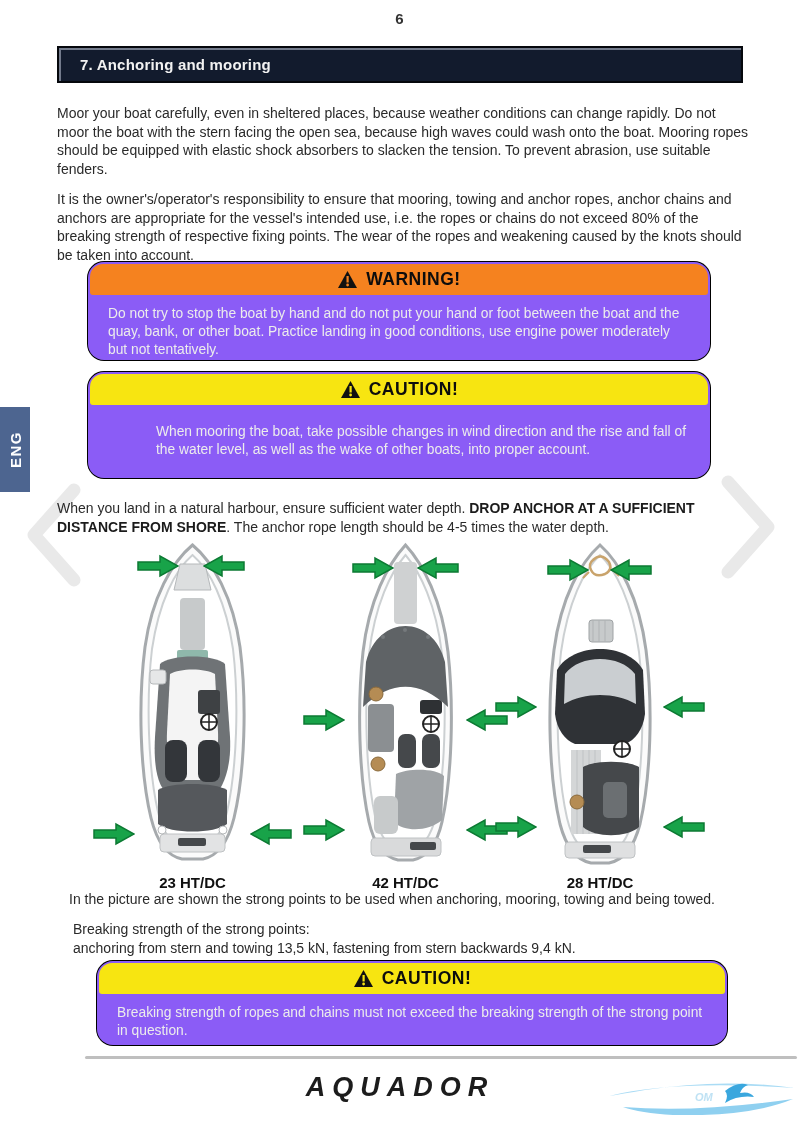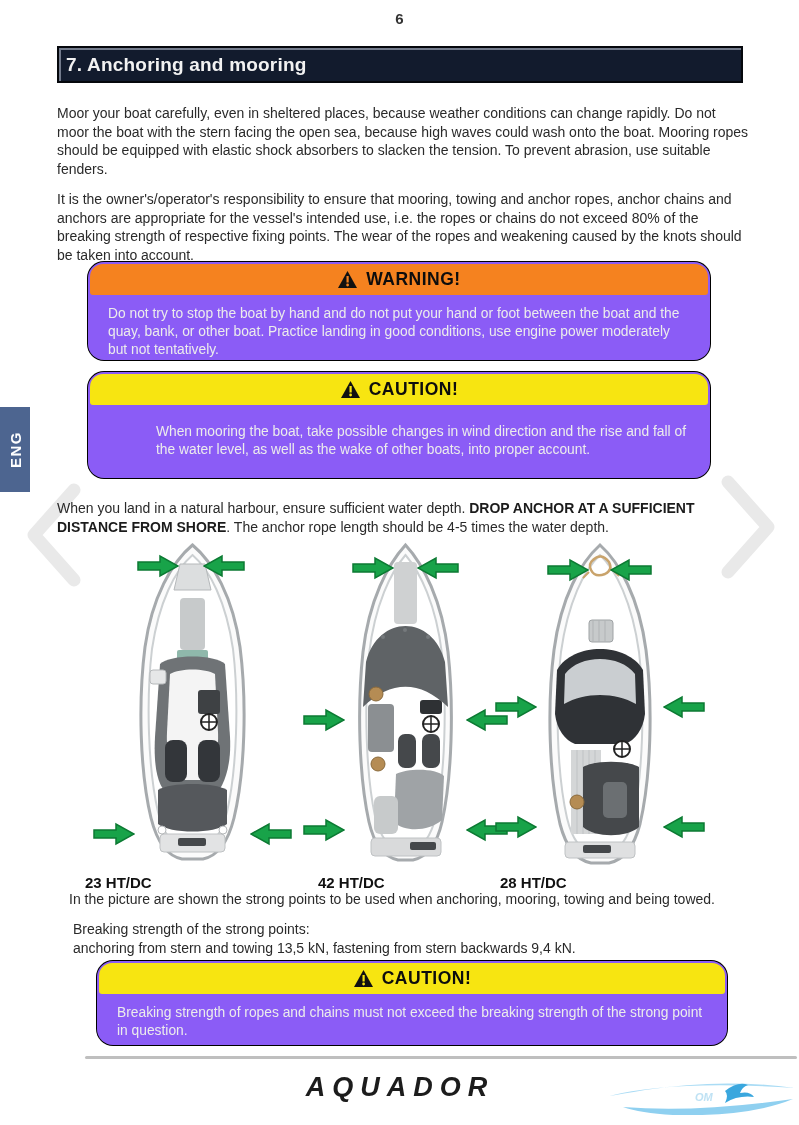--- a/index.html
+++ b/index.html
@@ -10,21 +10,21 @@
   }
   .abs{position:absolute;}
   
   .page-number{top:10px;left:0;width:799px;text-align:center;font-size:15px;font-weight:bold;color:#333;}
   .section-header{
     left:57px;top:46px;width:682px;height:33px;
     background:#121b2d;border:2px solid #05070c;
     box-shadow:inset 2px 2px 0 rgba(195,202,218,.55);
     display:flex;align-items:center;
   }
-  .section-header span{color:#f2f2f2;font-size:19px;font-weight:bold;padding-left:7px;letter-spacing:.2px;}
+  .section-header span{color:#f2f2f2;font-size:15px;font-weight:bold;padding-left:21px;letter-spacing:.2px;}
   
   .para{margin:0;font-size:14px;line-height:18.5px;color:#2a2a2a;}
   .p1{left:57px;top:104px;width:692px;}
   .p2{left:57px;top:190px;width:692px;}
   .p3{left:57px;top:499px;width:706px;}
   .p3 strong{font-weight:bold;color:#1b1b1b;}
   .caption{left:69px;top:890px;width:720px;}
   .breaking{left:57px;top:920px;width:700px;margin-left:16px;}
   
   .alert{background:#8b5cf6;border-radius:16px;overflow:hidden;box-shadow:0 0 0 1px #000;}
@@ -55,21 +55,21 @@
   .boats{left:0;top:542px;width:799px;height:360px;}
   .boat-fig{position:absolute;top:0;margin:0;}
   .fig1{left:85px;width:215px;height:355px;}
   .fig2{left:318px;width:175px;height:355px;}
   .fig3{left:500px;width:200px;height:355px;}
   .hull{position:absolute;top:0;}
   .fig1 .hull{left:35px;}
   .fig2 .hull{left:20px;}
   .fig3 .hull{left:25px;}
   .arr{position:absolute;width:42px;height:24px;}
-  .boat-label{position:absolute;top:332px;left:0;width:100%;
+  .boat-label{position:absolute;top:332px;left:0;width:100%;text-align:center;
     font-size:15px;font-weight:bold;color:#111;}
   
   .divider{left:85px;top:1056px;width:712px;height:3px;background:#bfbfbf;border-radius:2px;}
   .brand{left:240px;top:1072px;width:320px;text-align:center;
     font-size:27px;font-weight:bold;font-style:italic;letter-spacing:7px;color:#1c1c1c;}
   .swoosh{left:607px;top:1079px;}
 </style>
 </head>
 <body>
 

